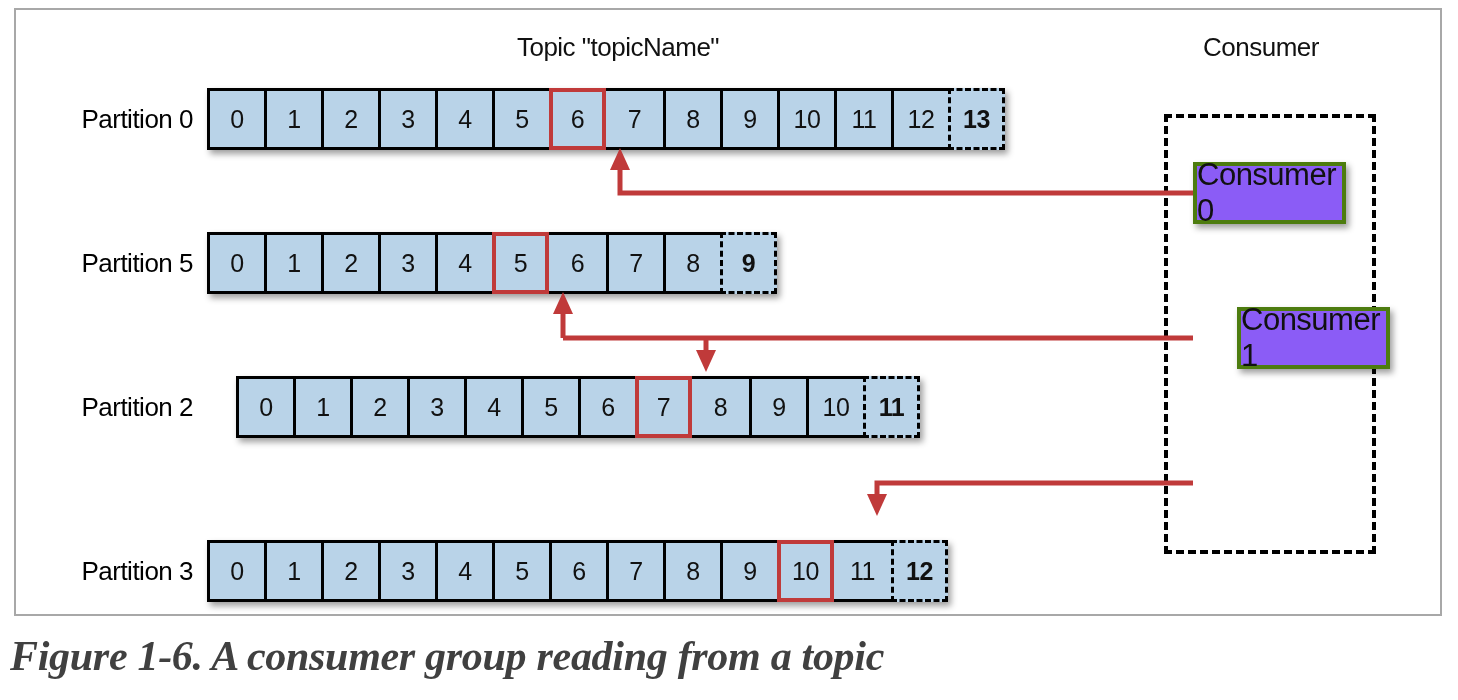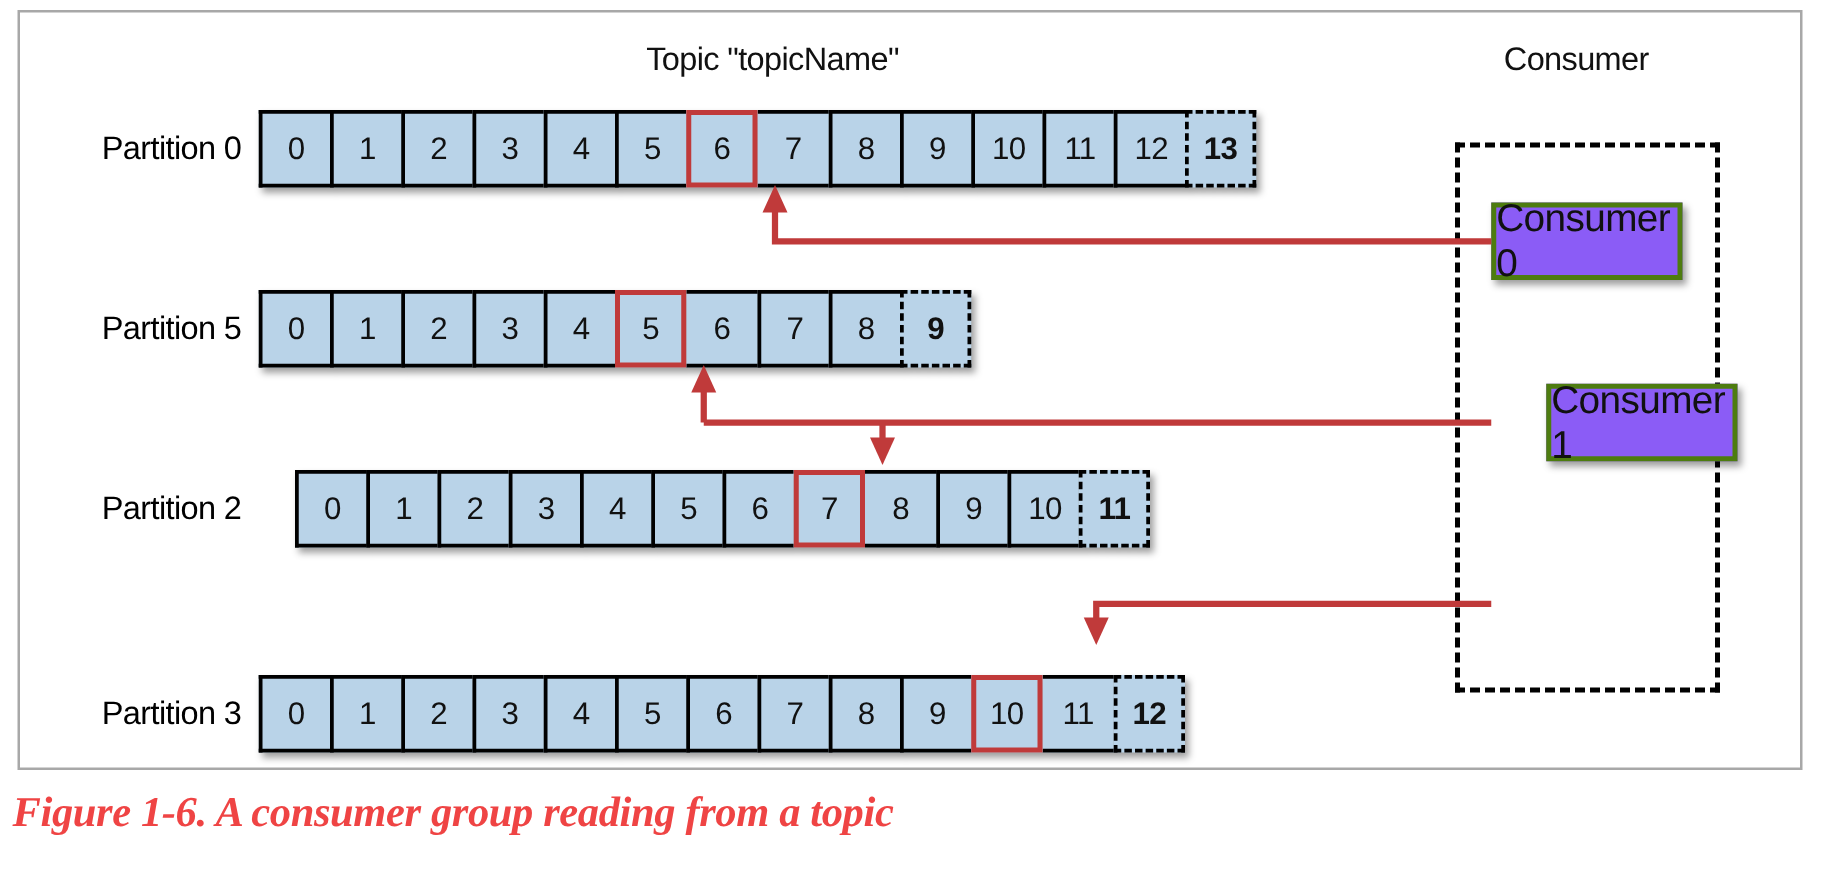--- a/index.html
+++ b/index.html
@@ -140,22 +140,22 @@
   }
 
   
   #caption {
     position: absolute;
     left: 10px;
     top: 632px;
     font-family: "Liberation Serif", serif;
     font-style: italic;
     font-weight: bold;
-    font-size: 34px;
-    color: #ef4444;
+    font-size: 42px;
+    color: #404040;
     letter-spacing: -0.3px;
   }
 </style>
 </head>
 <body>
 
 <div id="figure-frame">
   <div id="diagram">
 
     <div id="topic-title">Topic "topicName"</div>

